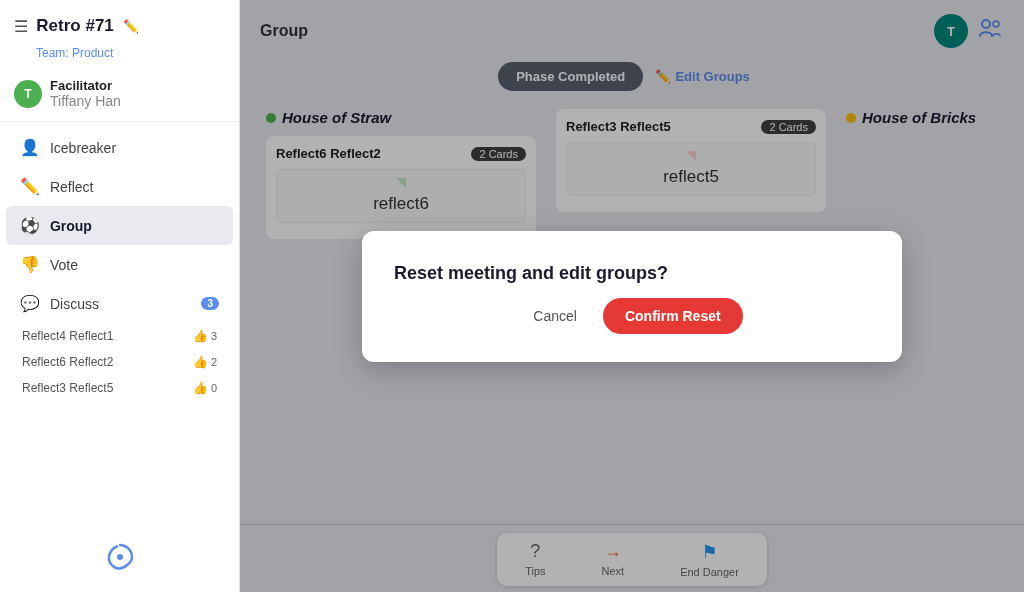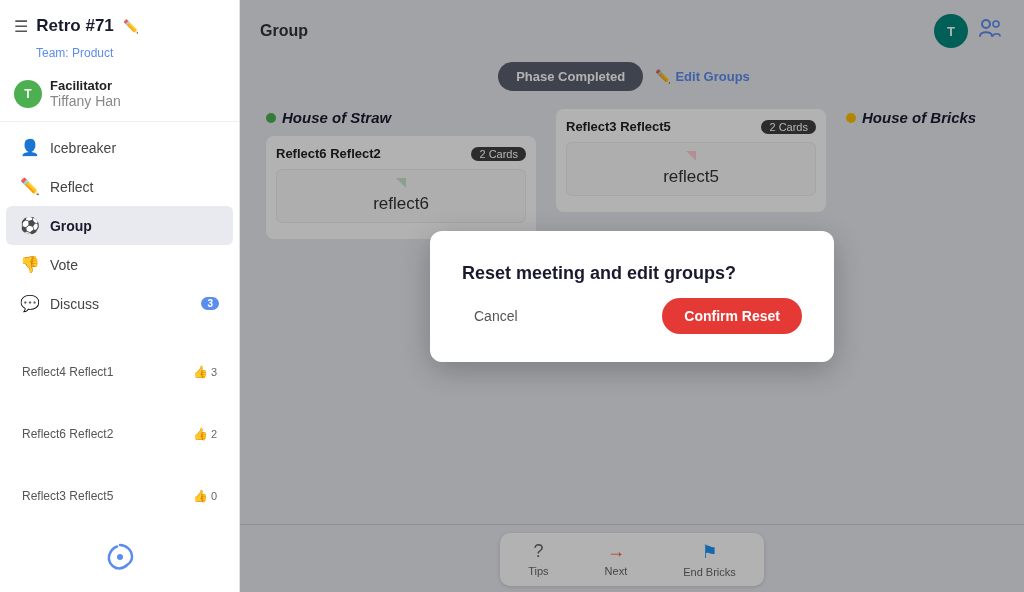--- a/index.html
+++ b/index.html
@@ -41,21 +41,21 @@
     .nav-icon { font-size: 16px; color: #666; }
     .nav-badge {
       margin-left: auto; background: #5b8dee; color: #fff;
       font-size: 10px; font-weight: 700; border-radius: 10px;
       padding: 1px 6px;
     }
 
     .discuss-sub { padding: 0 14px; }
     .discuss-sub-item {
       display: flex; align-items: center; justify-content: space-between;
-      padding: 6px 8px; font-size: 12px; color: #555; border-radius: 4px; margin-top: 36px;
+      padding: 6px 8px; font-size: 12px; color: #555; border-radius: 4px;
     }
     .vote-count { display: flex; align-items: center; gap: 3px; color: #666; font-size: 11px; }
     .thumbs-up { font-size: 12px; }
 
     .sidebar-footer {
       margin-top: auto; padding: 12px 14px;
       display: flex; align-items: center; justify-content: center;
     }
     .logo-icon { font-size: 28px; color: #5b8dee; }
 
@@ -157,26 +157,26 @@
     .flag-icon { color: #2196f3; }
 
     
     .overlay {
       position: absolute; top: 0; left: 0; right: 0; bottom: 0;
       background: rgba(0,0,0,0.3); display: flex; align-items: center; justify-content: center;
       z-index: 100;
     }
     .modal {
       background: #fff; border-radius: 12px; padding: 32px 32px 28px 32px;
-      width: 404px; box-shadow: 0 8px 32px rgba(0,0,0,0.25);
+      width: 540px; box-shadow: 0 8px 32px rgba(0,0,0,0.25);
     }
     .modal-title { font-size: 18px; font-weight: 700; color: #1a1a2e; margin-bottom: 14px; }
     .modal-body { font-size: 14px; color: #444; line-height: 1.5; margin-bottom: 28px; }
     .modal-body strong { color: #222; }
-    .modal-actions { display: flex; align-items: center; justify-content: space-between; gap: 14px; }
+    .modal-actions { display: flex; align-items: center; justify-content: center; gap: 14px; }
     .cancel-btn {
       background: transparent; border: none; color: #555;
       font-size: 14px; cursor: pointer; padding: 8px 12px;
     }
     .confirm-btn {
       background: #e53935; color: #fff; border: none;
       border-radius: 20px; padding: 10px 22px; font-size: 14px;
       font-weight: 700; cursor: pointer;
     }
   </style>
@@ -329,21 +329,21 @@
       <button class="bottom-tab">
         <span class="bottom-tab-icon">?</span>
         <span>Tips</span>
       </button>
       <button class="bottom-tab">
         <span class="bottom-tab-icon next-icon">→</span>
         <span>Next</span>
       </button>
       <button class="bottom-tab">
         <span class="bottom-tab-icon flag-icon">⚑</span>
-        <span>End Bricks</span>
+        <span>End Danger</span>
       </button>
     </div>
   </div>
 
   <div class="overlay">
     <div class="modal">
       <div class="modal-title">Reset meeting and edit groups?</div>
       <div class="modal-actions">
         <button class="cancel-btn">Cancel</button>
         <button class="confirm-btn">Confirm Reset</button>

